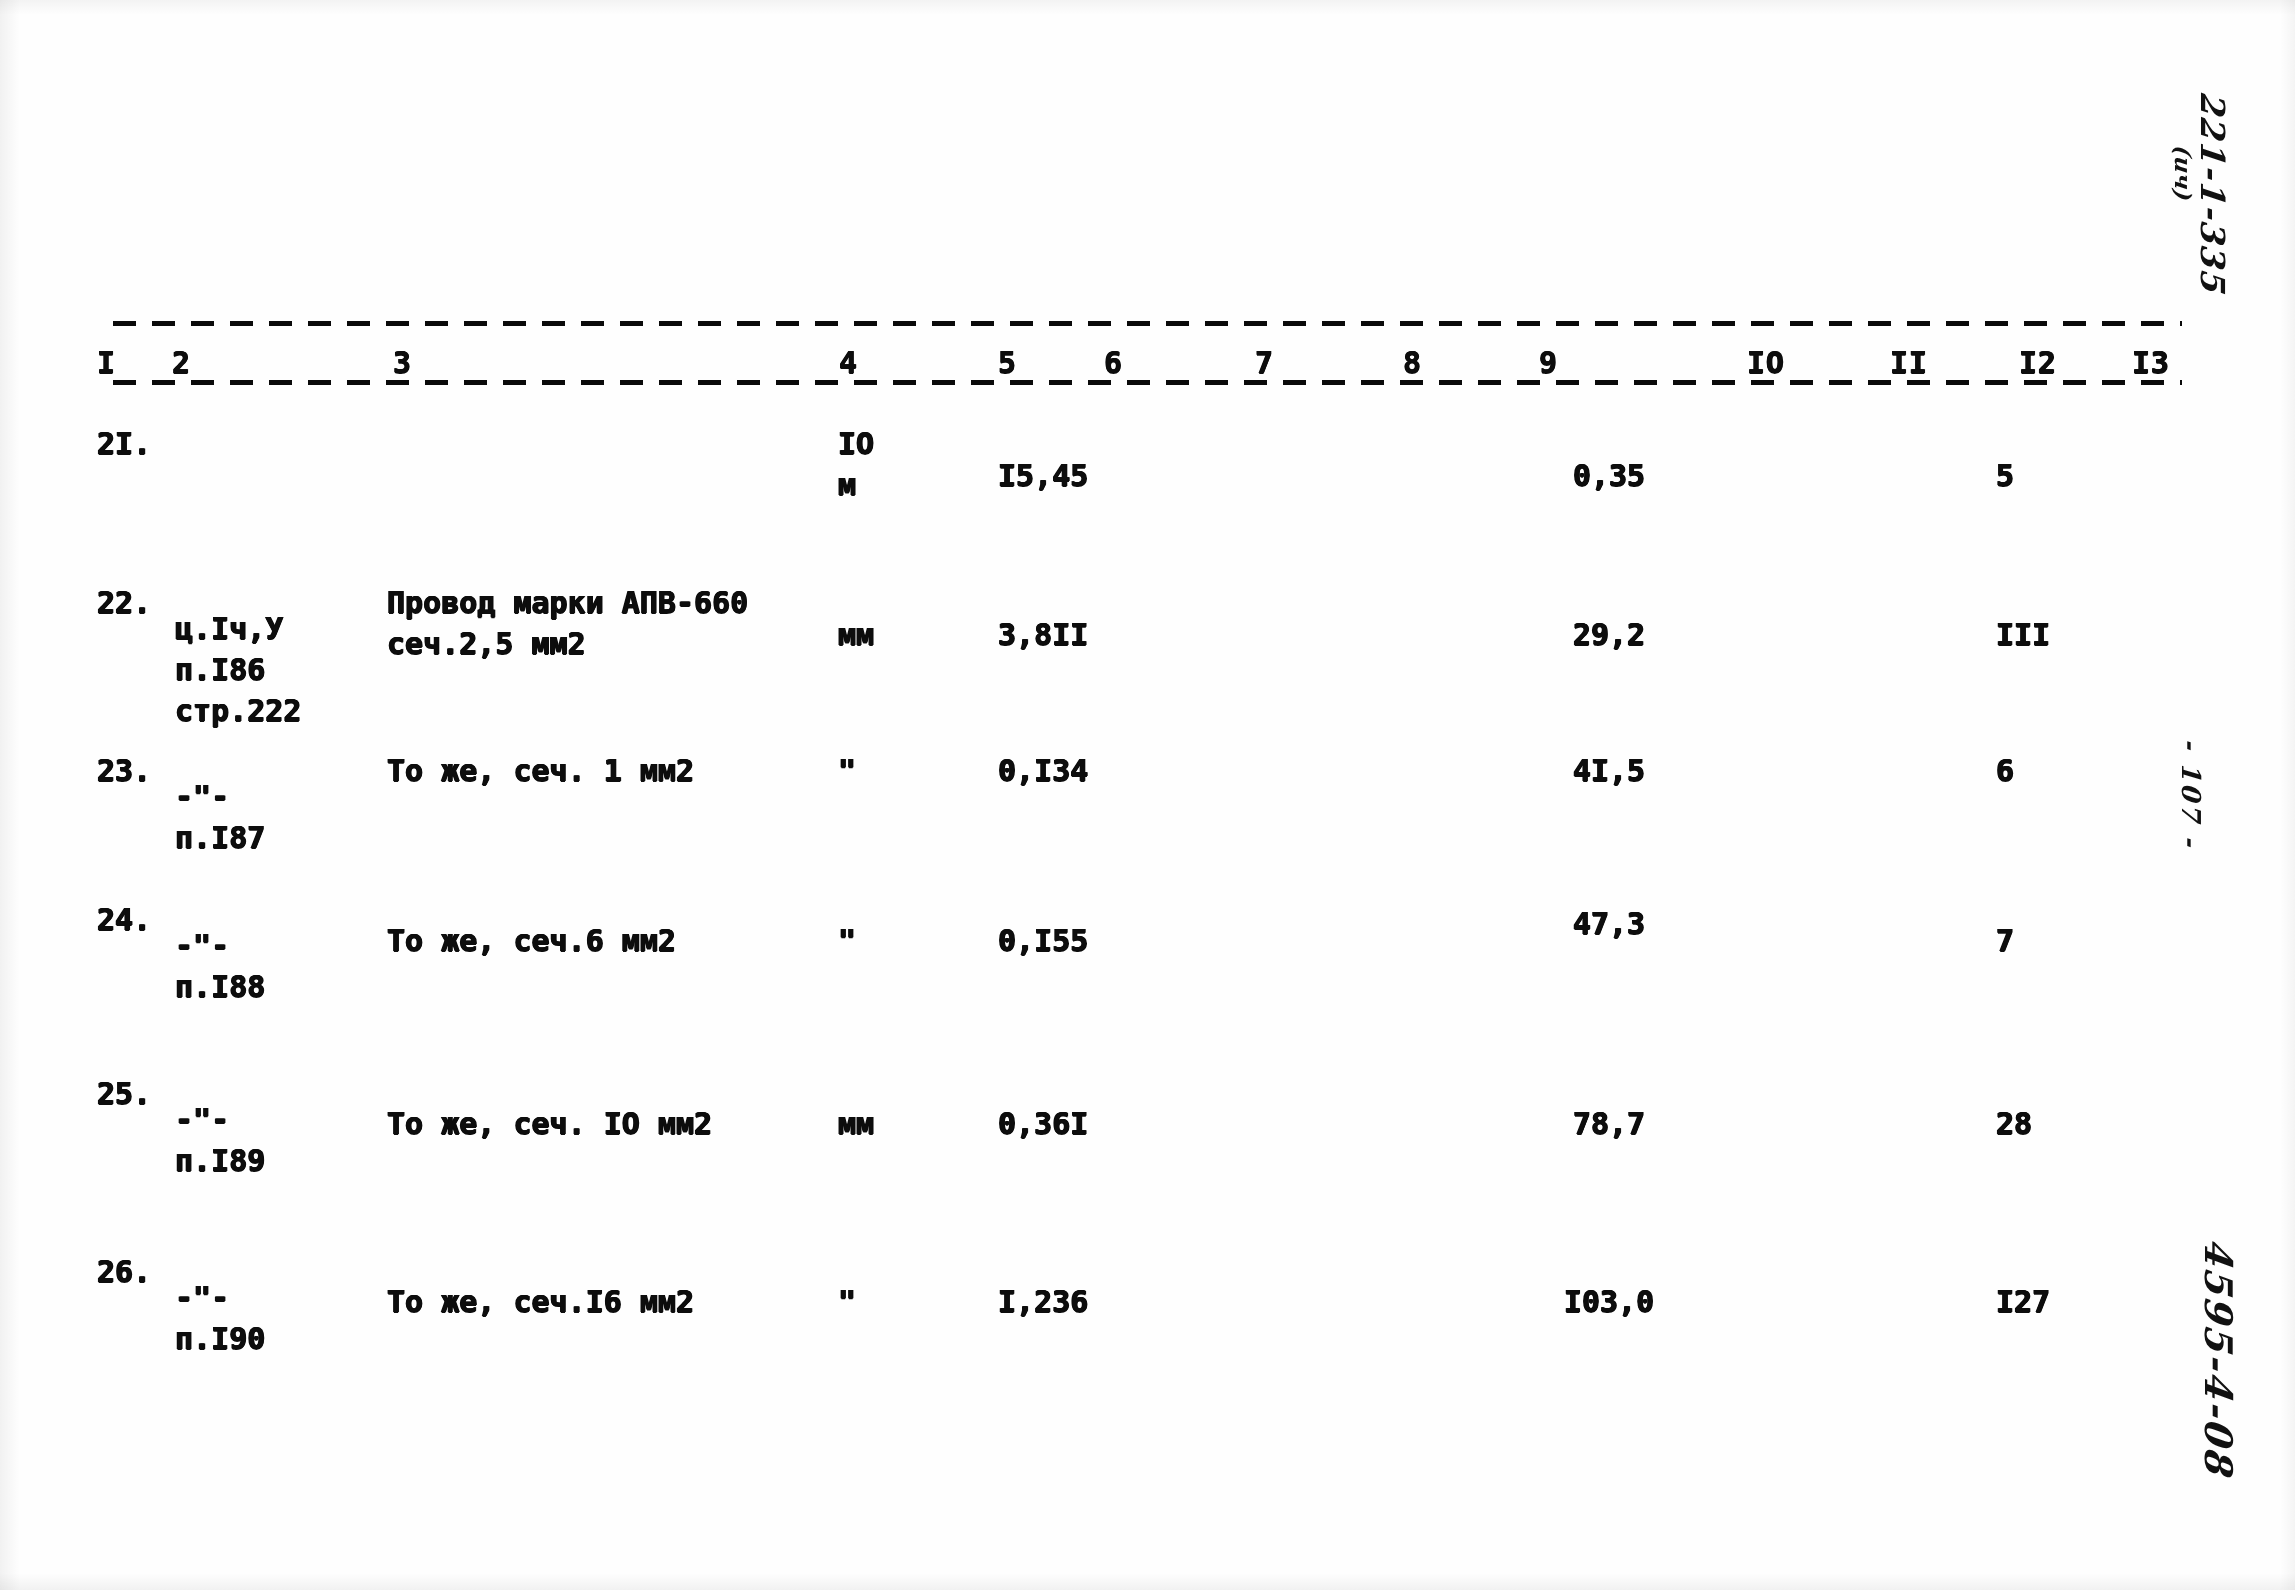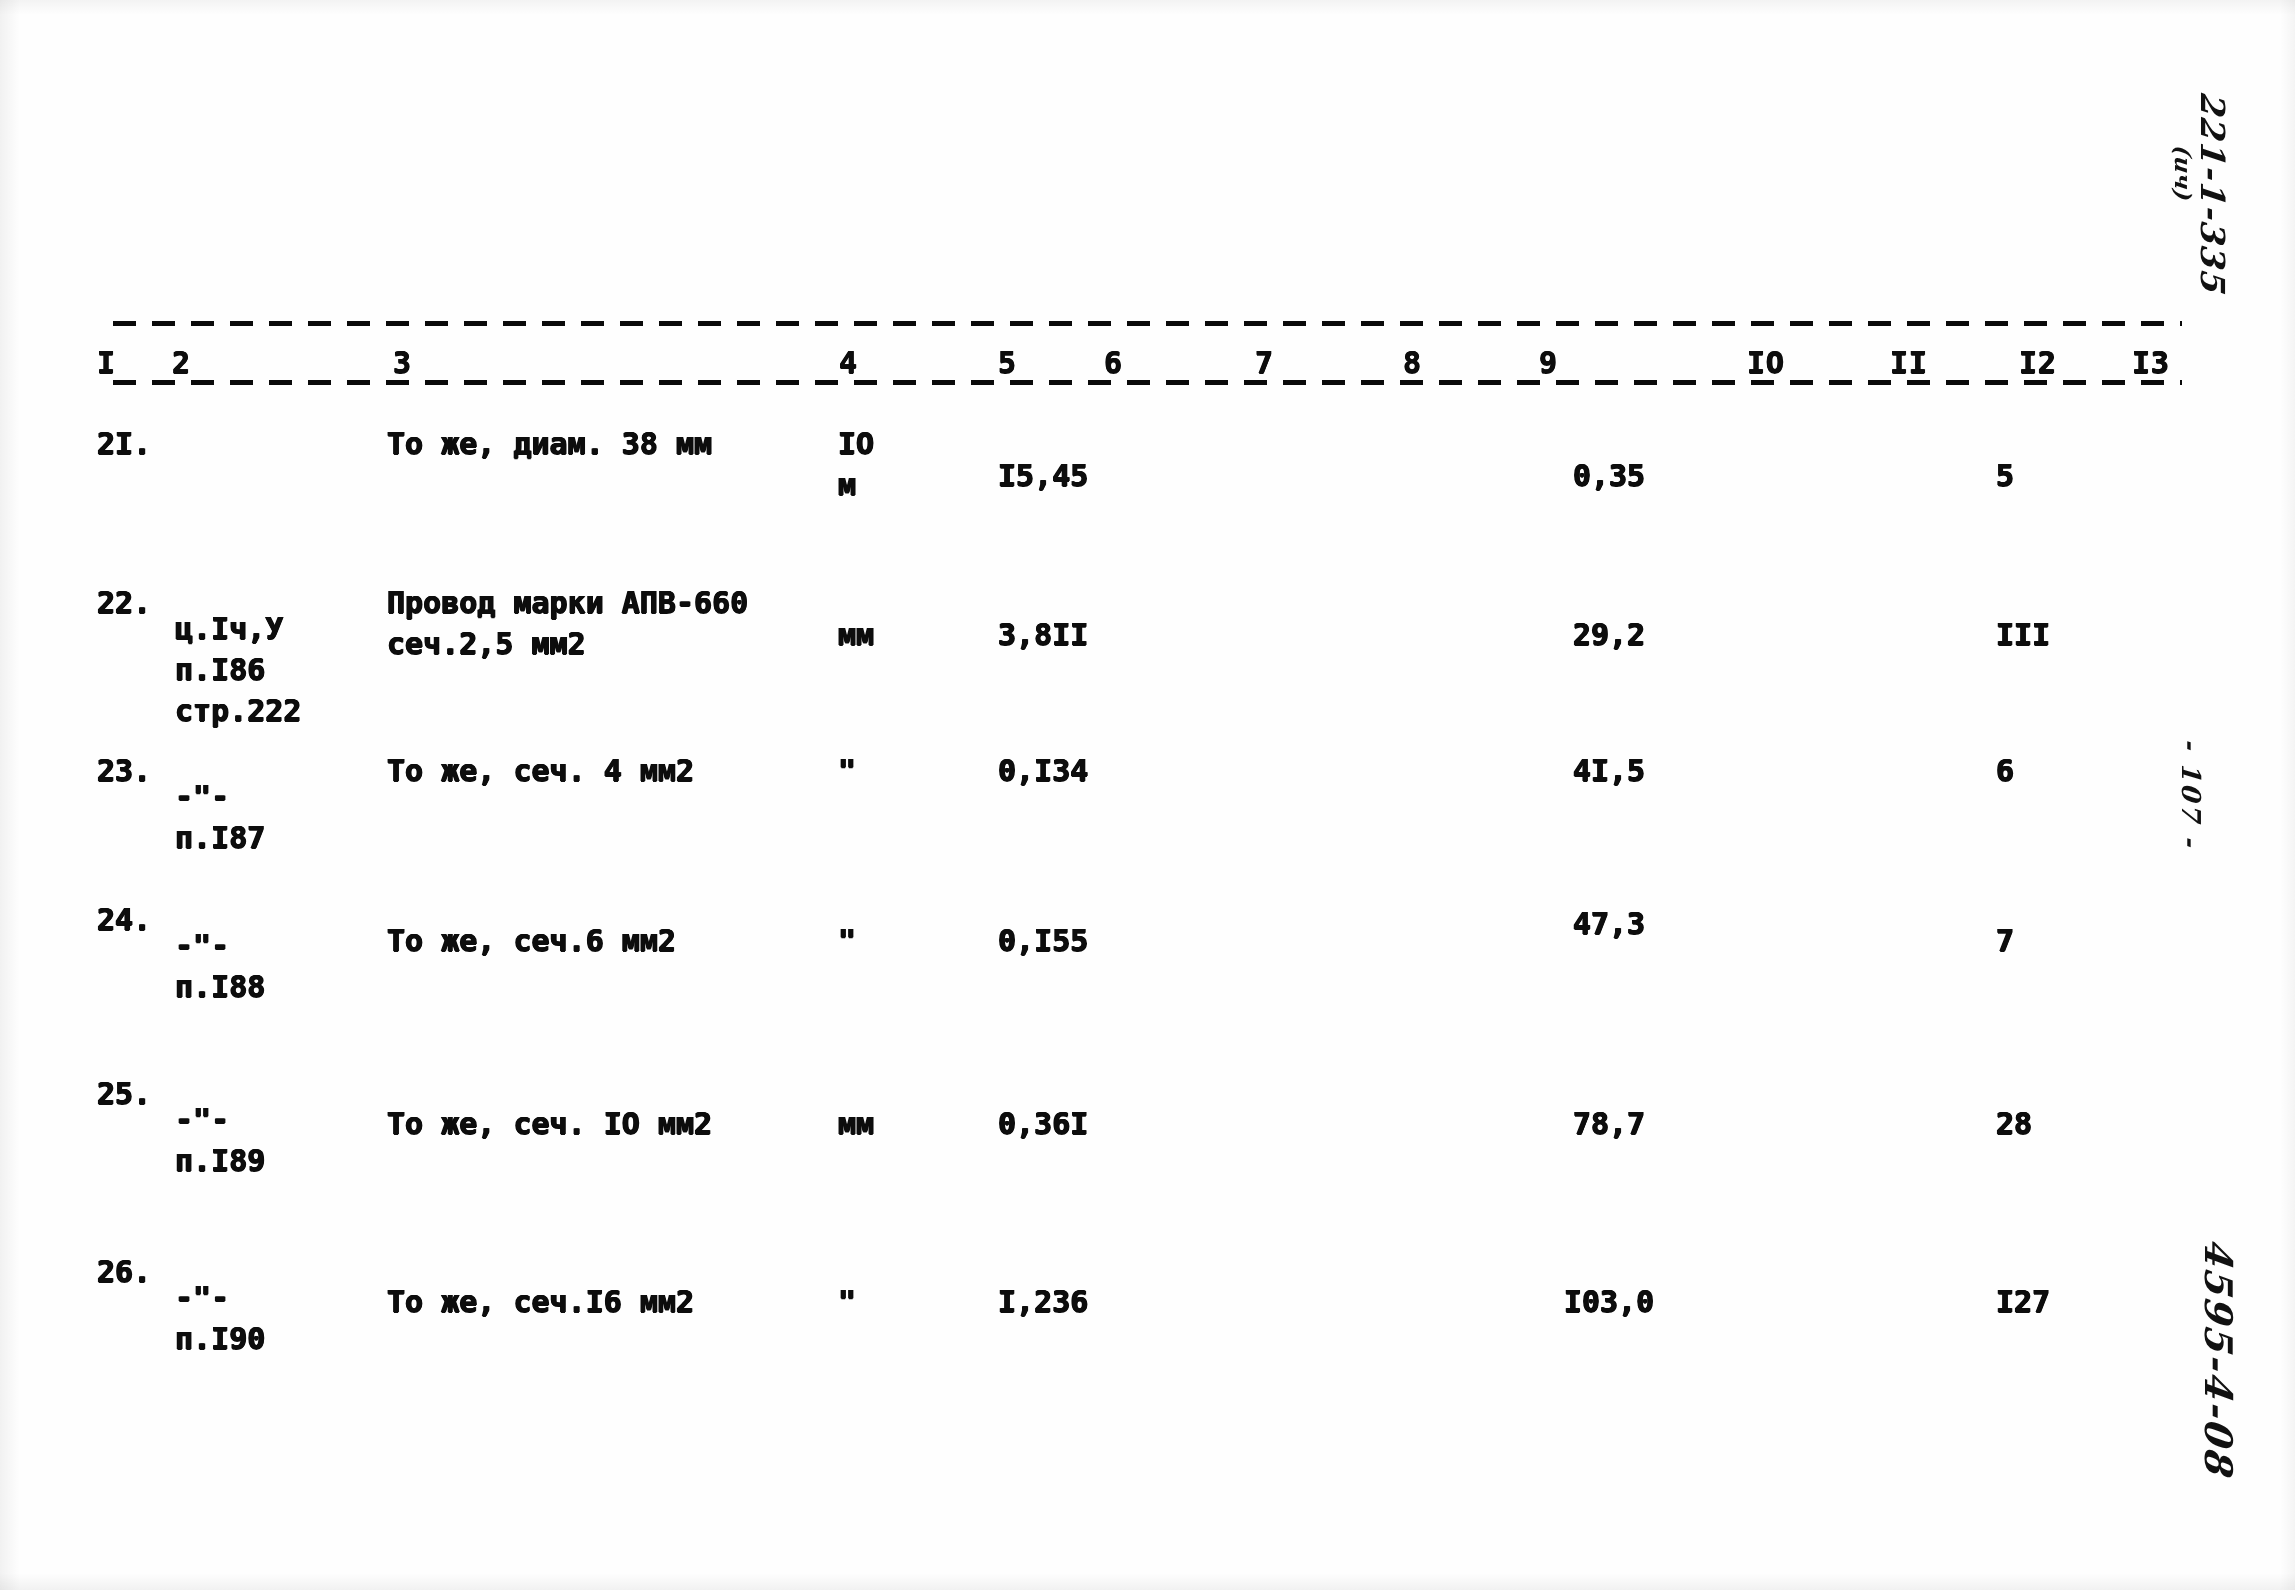--- a/index.html
+++ b/index.html
@@ -159,39 +159,38 @@
       <div class="colnum" style="left: 1539px;">9</div>
       <div class="colnum" style="left: 1747px;">IO</div>
       <div class="colnum" style="left: 1890px;">II</div>
       <div class="colnum" style="left: 2019px;">I2</div>
       <div class="colnum" style="left: 2132px; text-align: center;">I3</div>
     </div>
 
   <div id="rows" style="height: 1002px;">
       <div class="row" style="height: 159px; position: absolute; top: 0px; left: 0px;">
         <div class="cell c-num" style="top: 0px;">2I.</div>
-        <div class="cell c-desc" style="top: 0px;"><span class="stack"><span>То же, диам. 38 мм</span></span></div>
         <div class="cell c-unit" style="top: 0px;"><span class="stack"><span>IO</span><span>м</span></span></div>
         <div class="cell c-qty" style="top: 32px;">I5,45</div>
         <div class="cell c-v9" style="top: 32px;">0,35</div>
         <div class="cell c-v12" style="top: 32px;">5</div>
       </div>
       <div class="row" style="height: 155px; position: absolute; top: 159px; left: 0px;">
         <div class="cell c-num" style="top: 0px;">22.</div>
         <div class="cell c-code" style="top: 26px;"><span class="stack"><span>ц.Iч,У</span><span>п.I86</span><span>стр.222</span></span></div>
         <div class="cell c-desc" style="top: 0px;"><span class="stack"><span>Провод марки АПВ-660</span><span>сеч.2,5 мм2</span></span></div>
         <div class="cell c-unit" style="top: 32px;"><span class="stack"><span>мм</span></span></div>
         <div class="cell c-qty" style="top: 32px;">3,8II</div>
         <div class="cell c-v9" style="top: 32px;">29,2</div>
         <div class="cell c-v12" style="top: 32px;">III</div>
       </div>
       <div class="row" style="height: 163px; position: absolute; top: 327px; left: 0px;">
         <div class="cell c-num" style="top: 0px;">23.</div>
         <div class="cell c-code" style="top: 26px;"><span class="stack"><span>-"-</span><span>п.I87</span></span></div>
-        <div class="cell c-desc" style="top: 0px;"><span class="stack"><span>То же, сеч. 4 мм2</span></span></div>
+        <div class="cell c-desc" style="top: 0px;"><span class="stack"><span>То же, сеч. 1 мм2</span></span></div>
         <div class="cell c-unit" style="top: 0px;"><span class="stack"><span>"</span></span></div>
         <div class="cell c-qty" style="top: 0px;">0,I34</div>
         <div class="cell c-v9" style="top: 0px;">4I,5</div>
         <div class="cell c-v12" style="top: 0px;">6</div>
       </div>
       <div class="row" style="height: 166px; position: absolute; top: 476px; left: 0px;">
         <div class="cell c-num" style="top: 0px;">24.</div>
         <div class="cell c-code" style="top: 26px;"><span class="stack"><span>-"-</span><span>п.I88</span></span></div>
         <div class="cell c-desc" style="top: 21px;"><span class="stack"><span>То же, сеч.6 мм2</span></span></div>
         <div class="cell c-unit" style="top: 21px;"><span class="stack"><span>"</span></span></div>

